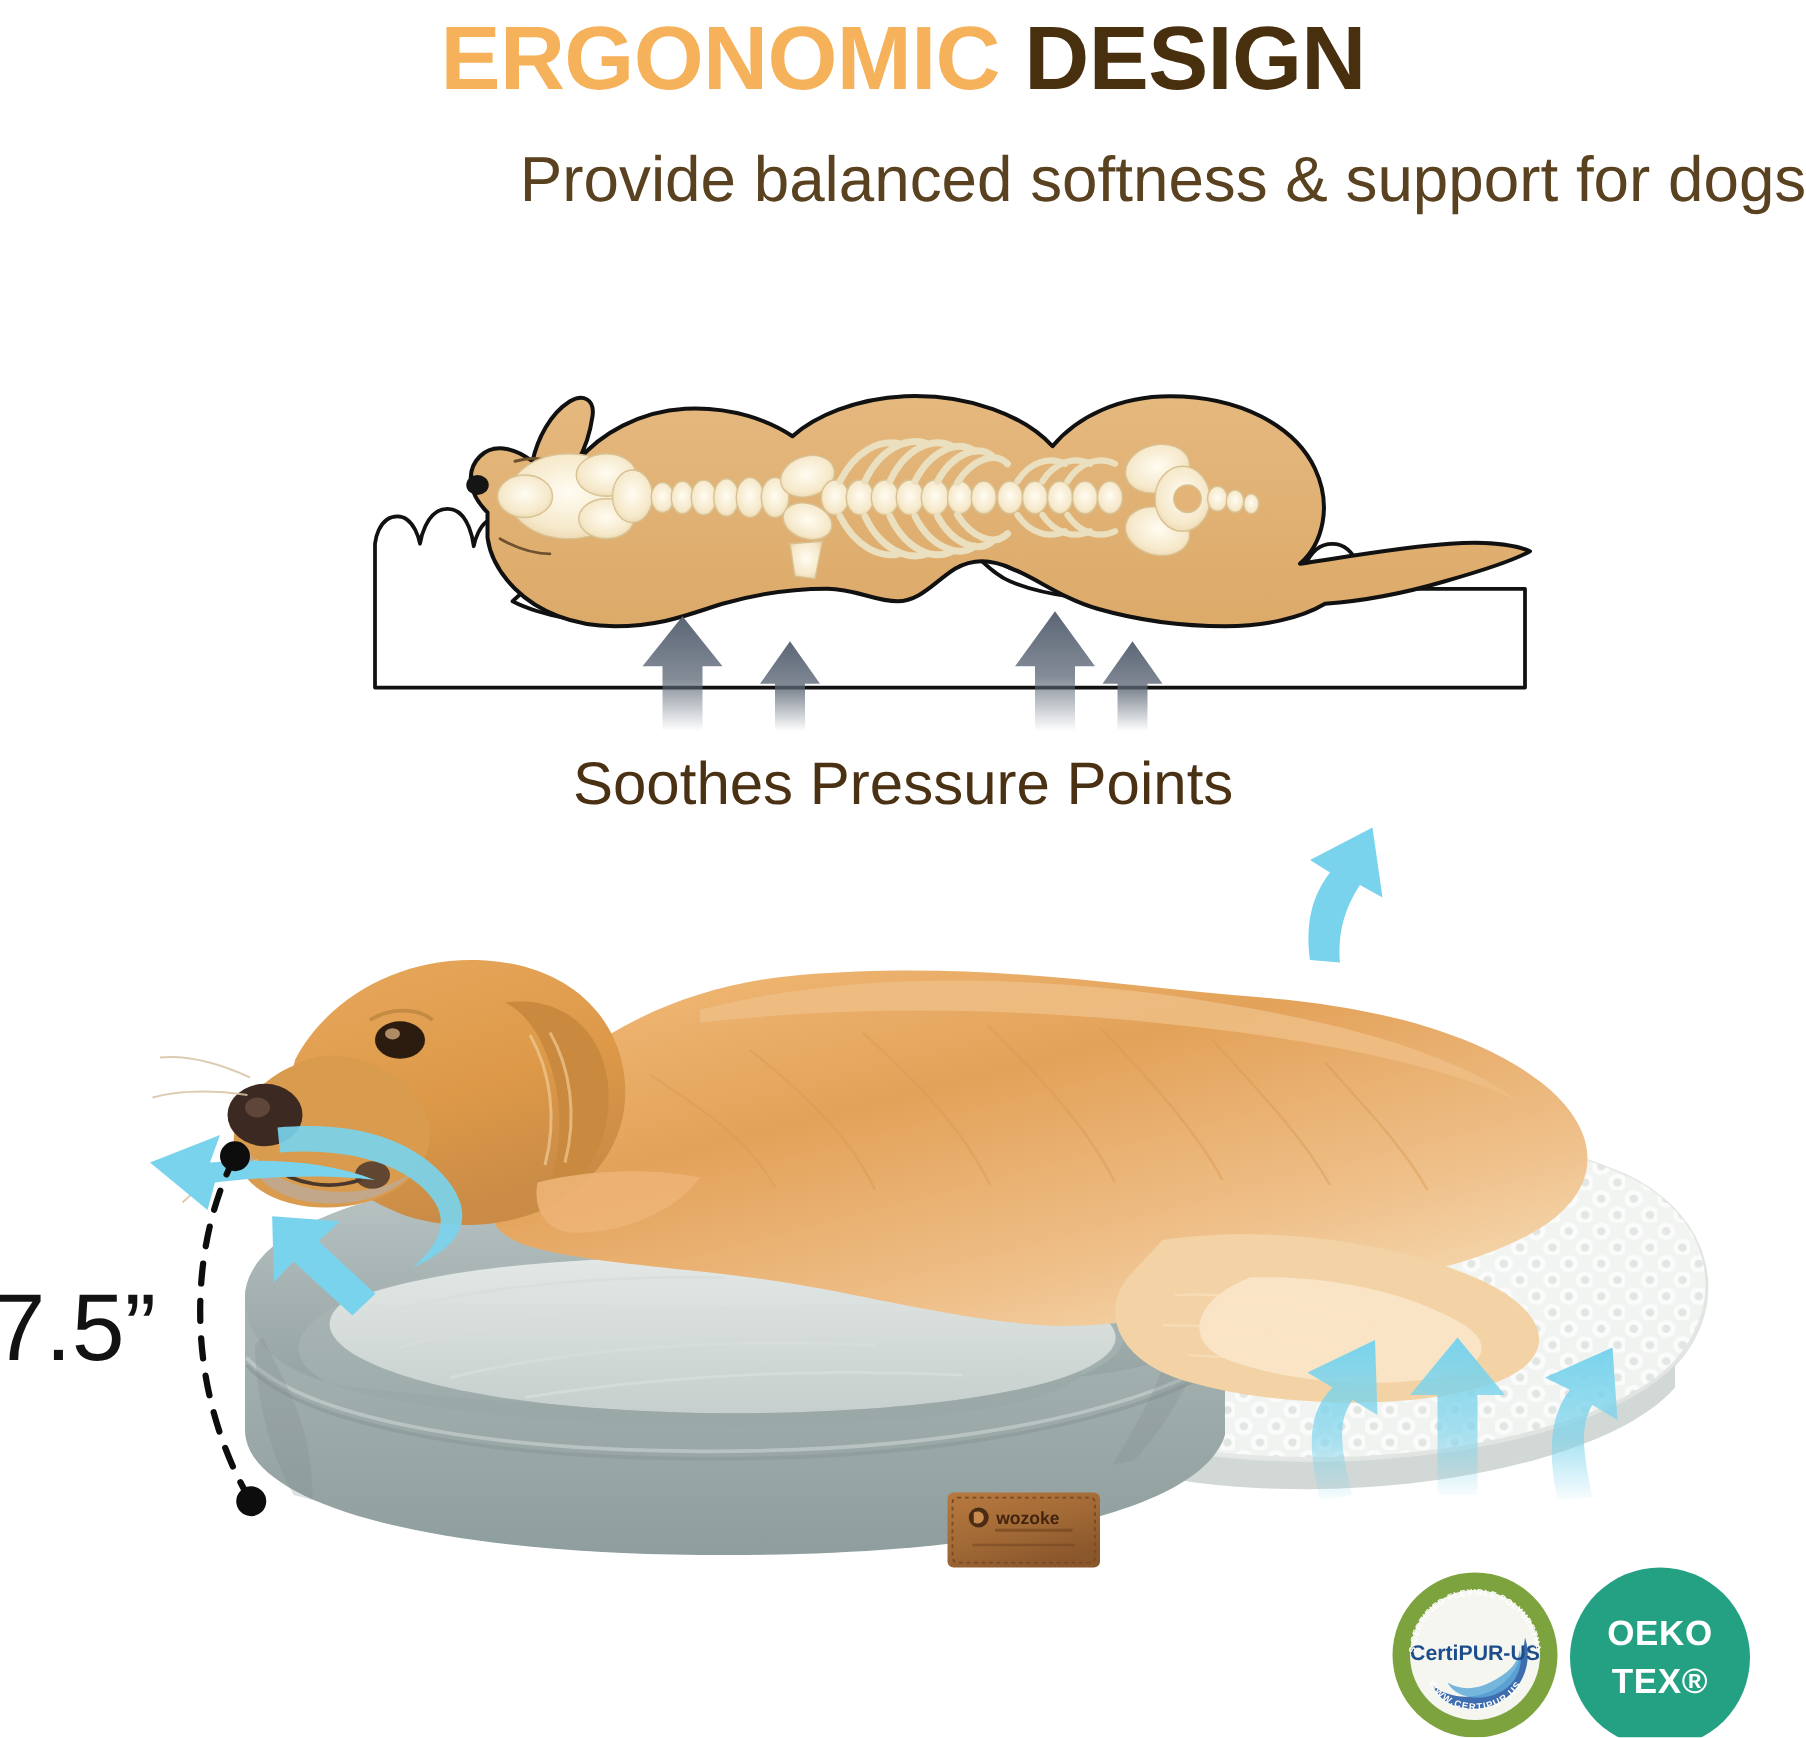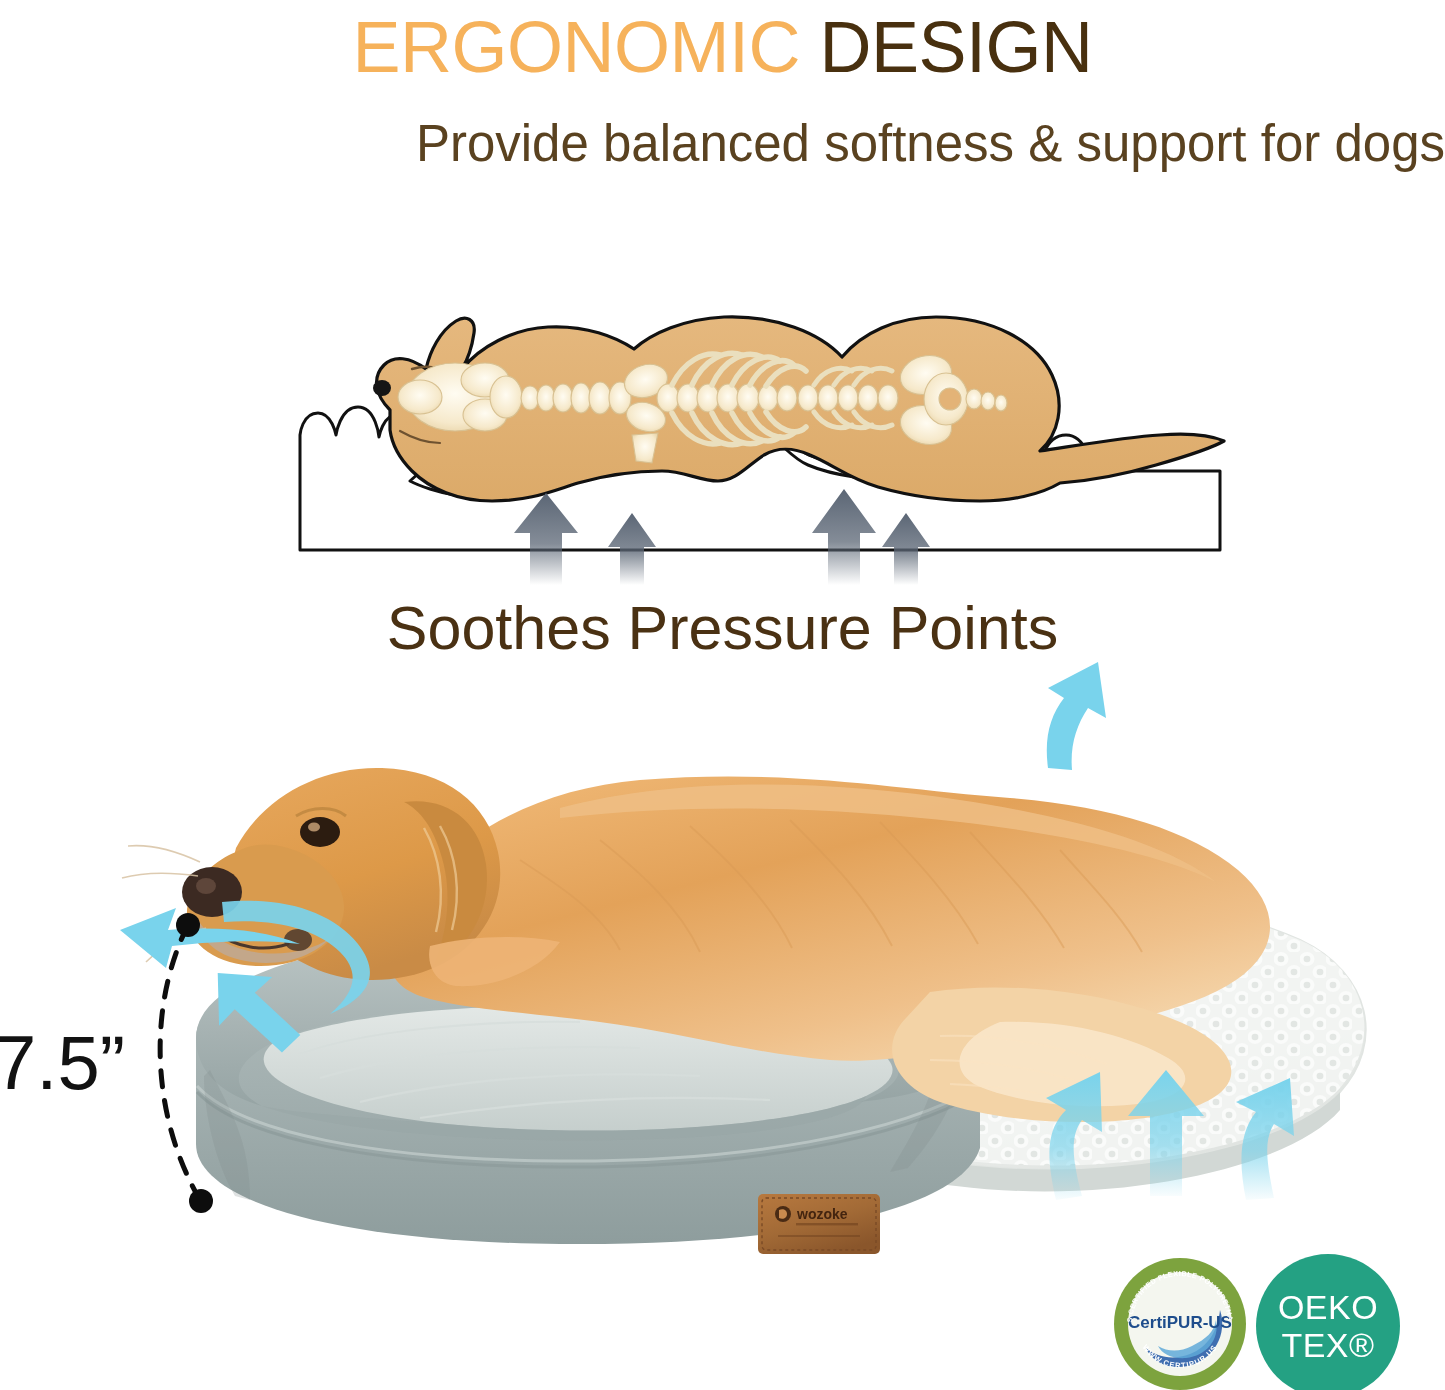--- a/index.html
+++ b/index.html
@@ -17,21 +17,21 @@
   }
 
   
   .headline {
     position: absolute;
     top: 4px;
     left: 0;
     width: 1445px;
     text-align: center;
     font-size: 72px;
-    font-weight: normal;
+    font-weight: bold;
     letter-spacing: -0.5px;
     line-height: 86px;
     white-space: nowrap;
   }
   .headline .hl-a { color: #F6B25B; }
   .headline .hl-b { color: #48300F; }
 
   .subhead {
     position: absolute;
     top: 112px;
@@ -54,21 +54,21 @@
     height: 300px;
   }
   .diagram svg { display: block; width: 100%; height: 100%; }
 
   .pressure-label {
     position: absolute;
     top: 600px;
     left: 0;
     width: 1445px;
     text-align: center;
-    font-size: 61px;
+    font-size: 48px;
     font-weight: 400;
     color: #4A3113;
     line-height: 56px;
     white-space: nowrap;
   }
 
   
   .photo-scene {
     position: absolute;
     left: 0;
@@ -108,22 +108,22 @@
     height: 144px;
     border-radius: 50%;
     background: #24A183;
     display: flex;
     flex-direction: column;
     align-items: center;
     justify-content: center;
   }
   .badge-oeko .ol {
     color: #ffffff;
-    font-size: 34px;
-    font-weight: normal;
+    font-size: 28px;
+    font-weight: bold;
     letter-spacing: 0.5px;
     line-height: 38px;
   }
   .badge-certipur svg { display: block; width: 100%; height: 100%; }
 
   
   .wozoke-label {
     position: absolute;
     left: 756px;
     top: 1192px;

